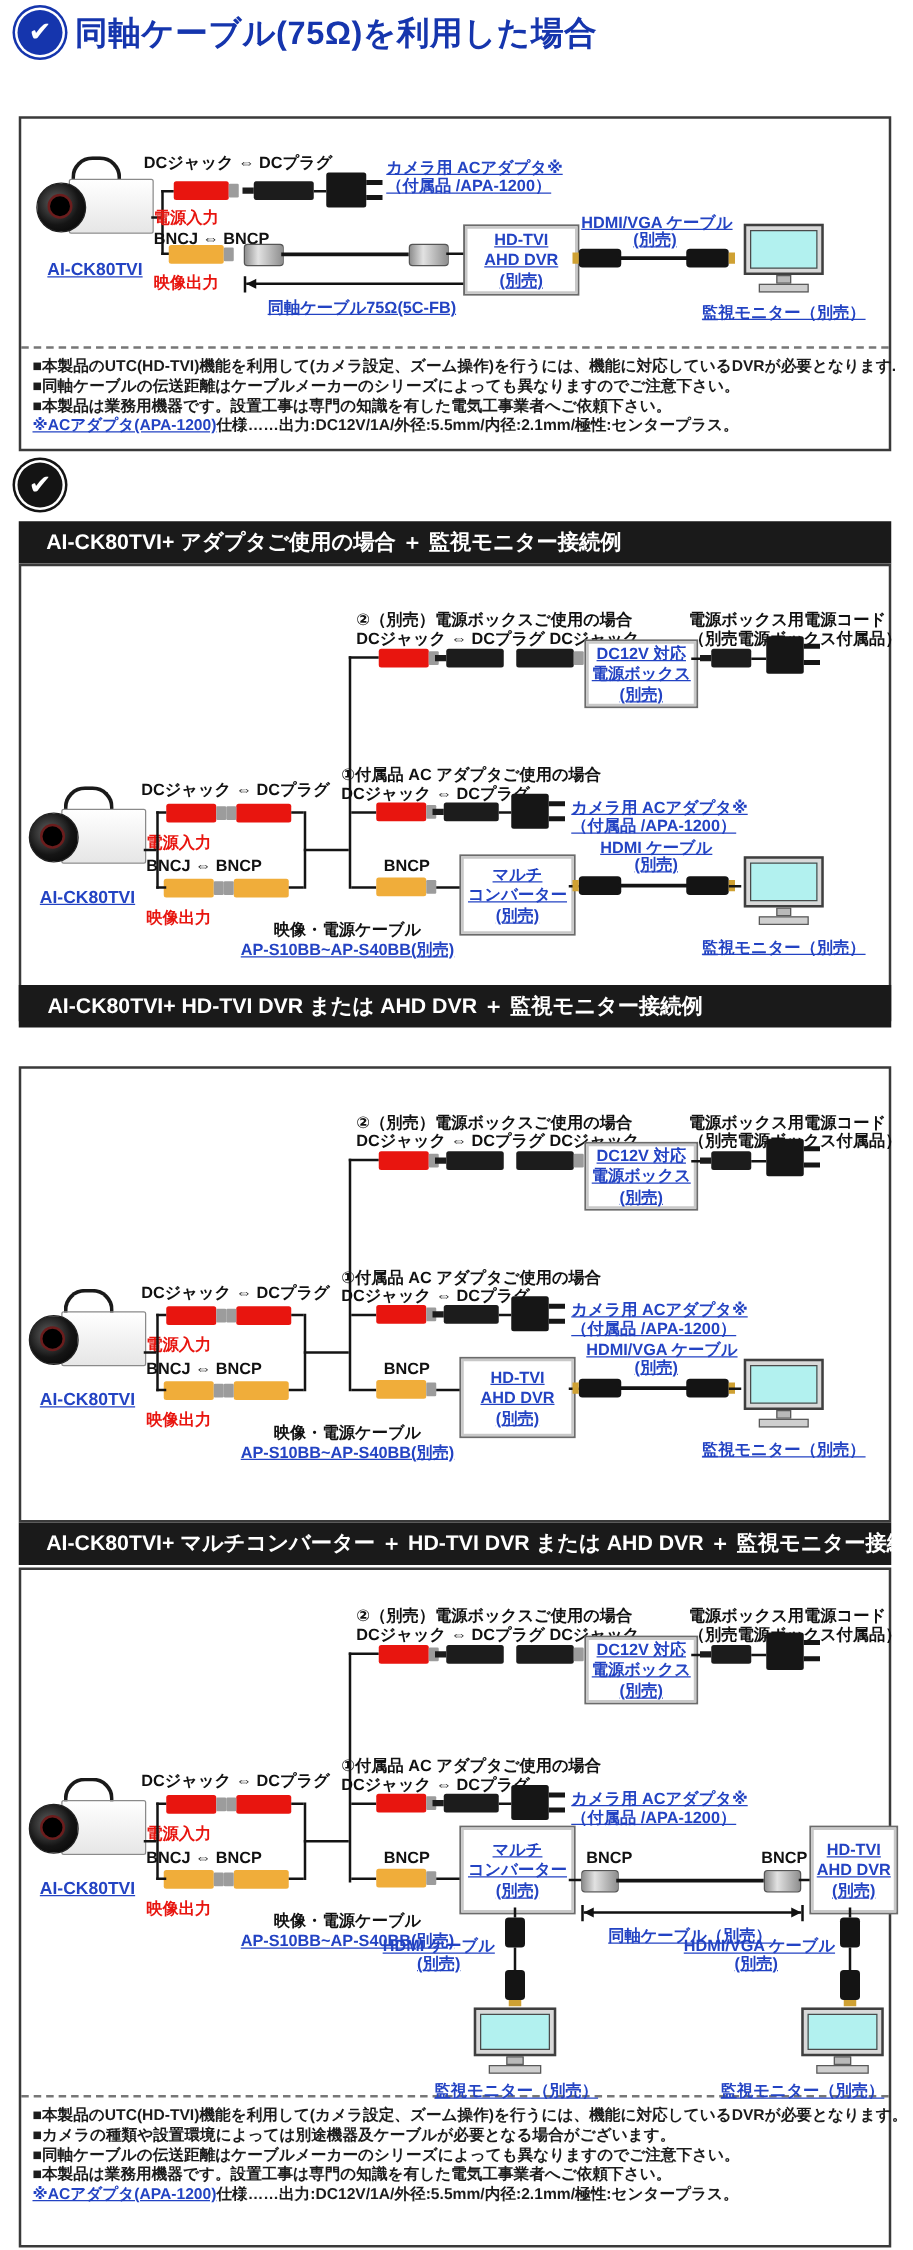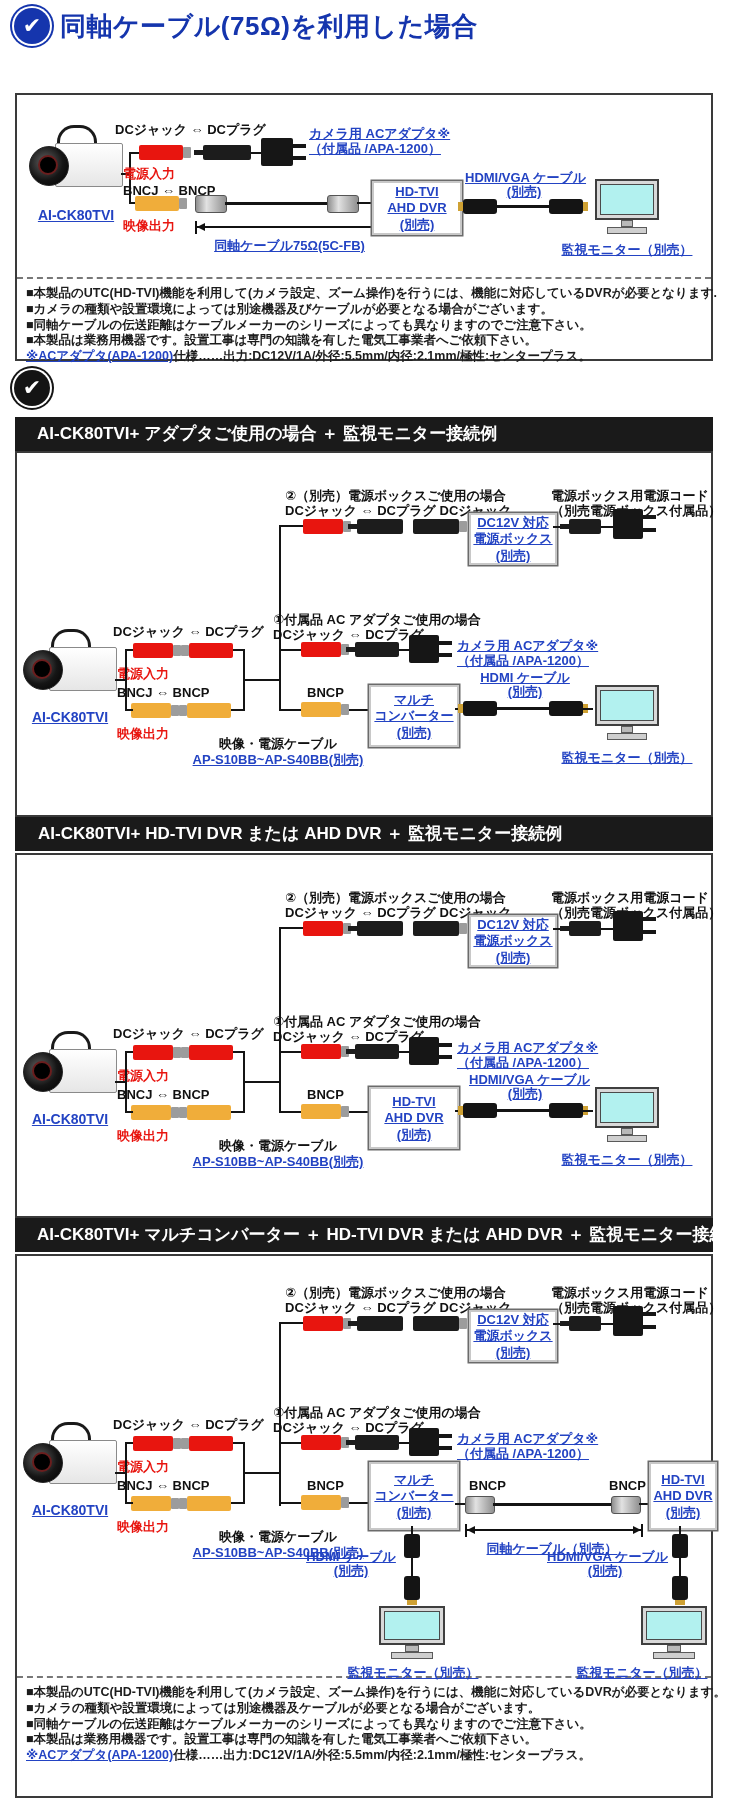--- a/index.html
+++ b/index.html
@@ -153,21 +153,20 @@
         <div class="fr">
             <div class="sc"></div>
           </div>
         <div class="nk"></div>
           <div class="bs"></div>
       </div>
       <span class="lab lnk ctr" style="left:536px;top:146px;width:148px;">監視モニター（別売）</span>
     </div>
     <div class="notes">
       <div>■本製品のUTC(HD-TVI)機能を利用して(カメラ設定、ズーム操作)を行うには、機能に対応しているDVRが必要となります.</div>
-      <div>■カメラの種類や設置環境によっては別途機器及びケーブルが必要となる場合がございます。</div>
       <div>■同軸ケーブルの伝送距離はケーブルメーカーのシリーズによっても異なりますのでご注意下さい。</div>
       <div>■本製品は業務用機器です。設置工事は専門の知識を有した電気工事業者へご依頼下さい。</div>
       <div><span class="lnk-inline">※ACアダプタ(APA-1200)</span><span>仕様……出力:DC12V/1A/外径:5.5mm/内径:2.1mm/極性:センタープラス。</span></div>
     </div>
   </div>
 
   <div class="sec-head" style="top:370px;">
     <div class="badge black">✔</div>
   </div>
 
@@ -266,21 +265,21 @@
         <div class="nk"></div>
           <div class="bs"></div>
       </div>
       <span class="lab lnk ctr" style="left:536px;top:296px;width:148px;">監視モニター（別売）</span>
 
       <span class="lab ctr" style="left:196px;top:282px;width:130px;">映像・電源ケーブル</span>
       <span class="lab lnk ctr" style="left:170px;top:298px;width:182px;">AP-S10BB~AP-S40BB(別売)</span>
     </div>
   </div>
 
-  <div class="bar black" style="top:817px;padding-left:23px;">
+  <div class="bar black" style="top:788px;padding-left:23px;">
     <span>AI-CK80TVI+ HD-TVI DVR または AHD DVR ＋ 監視モニター接続例</span>
   </div>
 
   <div class="frame" style="top:853px;height:365px;">
     <div class="diag" style="height:361px;">
       <span class="lab" style="left:268px;top:34px;">②（別売）電源ボックスご使用の場合</span>
       <span class="lab" style="left:268px;top:49px;">DCジャック ⇔ DCプラグ DCジャック</span>
       <span class="lab" style="left:534px;top:34px;">電源ボックス用電源コード</span>
       <span class="lab" style="left:534px;top:49px;">（別売電源ボックス付属品）</span>
 

